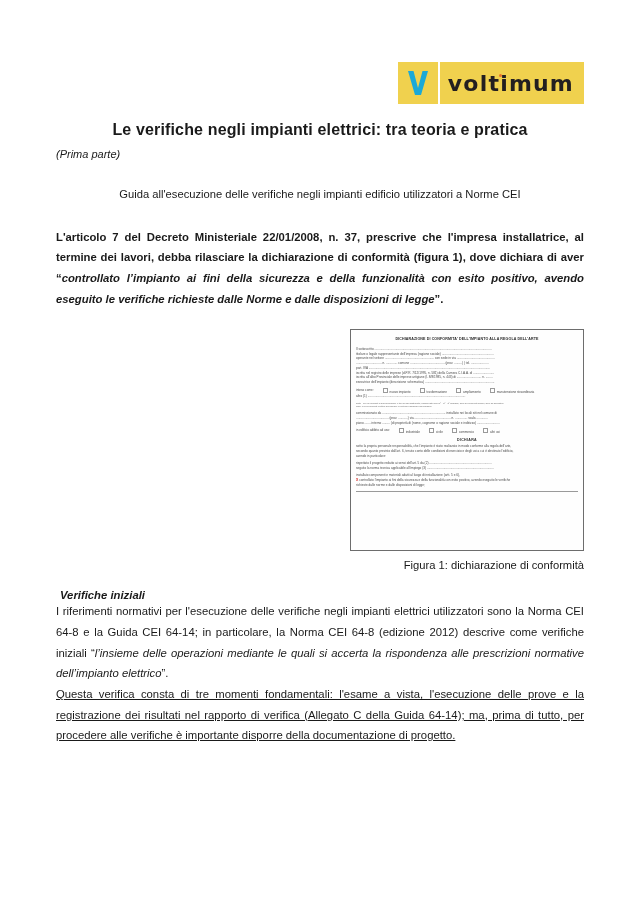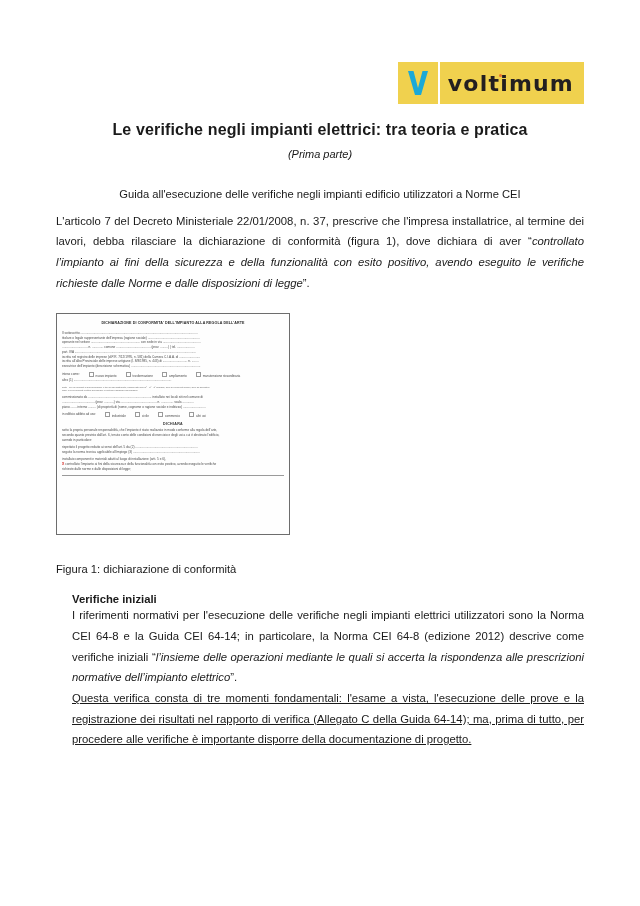--- a/index.html
+++ b/index.html
@@ -68,51 +68,50 @@
     margin: 0;
     padding-top: 120px;
     text-align: center;
     font-size: 16px;
     font-weight: bold;
     letter-spacing: 0.15px;
     line-height: 1.3;
   }
   .doc-subtitle {
     margin: 6px 0 4px 0;
-    text-align: center;
+    text-align: left;
     font-size: 11px;
     font-style: italic;
     line-height: 1.3;
   }
   .doc-lead {
     margin: 26px 0 0 0;
     text-align: center;
     font-size: 11.2px;
     line-height: 1.4;
   }
 
   
-  .body-block { margin-top: 8px; }
+  .body-block { margin-top: 24px; font-weight: bold; }
   p.para {
     margin: 0;
     font-size: 11.3px;
     line-height: 1.83;
     text-align: justify;
     text-justify: inter-word;
   }
   p.para + p.para { margin-top: 0; text-decoration: underline; }
   .it { font-style: italic; }
 
   
   figure.figure {
     margin: 20px 0 0 0;
     display: flex;
     flex-direction: column;
-    align-items: flex-start;
-    gap: 20px;
+    align-items: flex-end;
   }
   .form-shot {
     width: 234px;
     height: 222px;
     border: 1px solid #6d6d6d;
     background: #fefefe;
     box-sizing: border-box;
     padding: 5px 5px 3px 5px;
     overflow: hidden;
     position: relative;
@@ -179,25 +178,26 @@
   }
   figcaption.fig-cap {
     margin-top: 8px;
     font-size: 11.2px;
     text-align: center;
     color: #1a1a1a;
   }
 
   
   .section-head {
-    margin: 18px 0 0 16px;
+    margin: 18px 0 0 4px;
     font-size: 11.3px;
     font-weight: bold;
-  }
-  .lower p.para { text-align: justify; margin-left: 16px; }
+    font-style: italic;
+  }
+  .lower p.para { text-align: justify; }
 </style>
 </head>
 <body>
 
 <div class="page">
 
   <div class="logo-wrap">
     <div class="logo-mark">
       <svg width="22" height="26" viewBox="0 0 22 26" aria-hidden="true">
         <polygon points="1,1 6.5,1 11,18 15.5,1 21,1 14,25 8,25" fill="#1ba9d8"></polygon>

